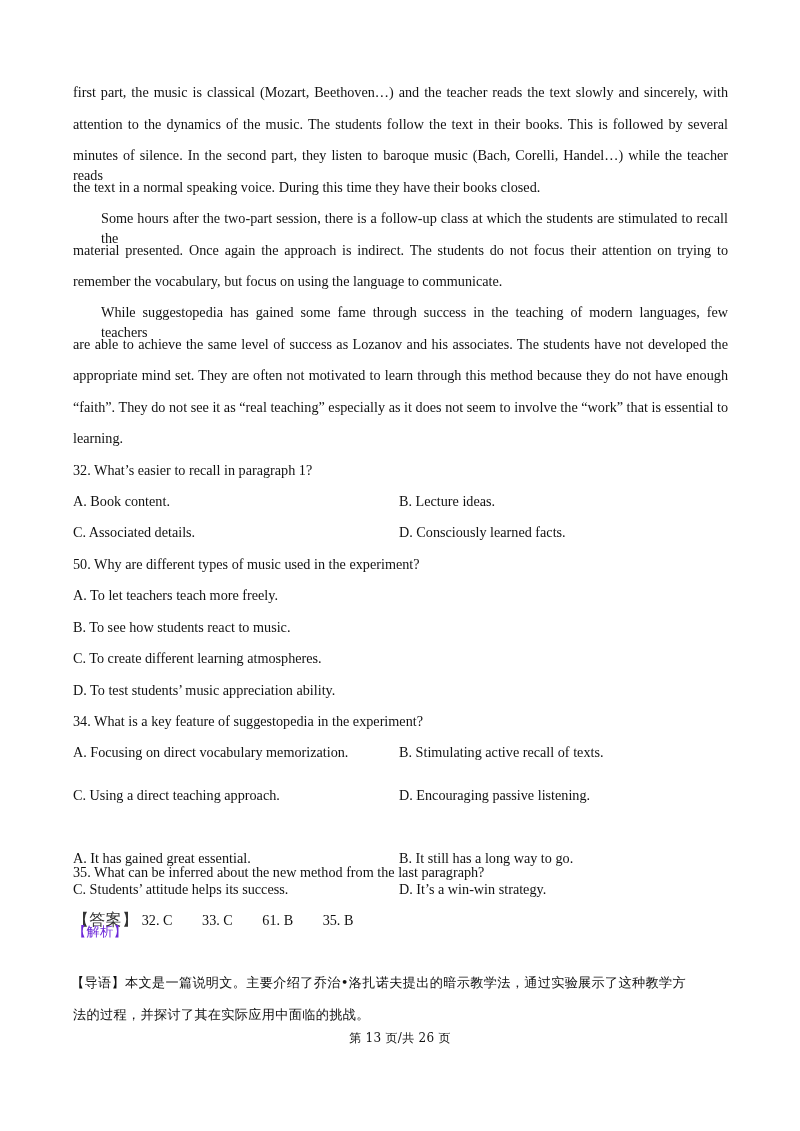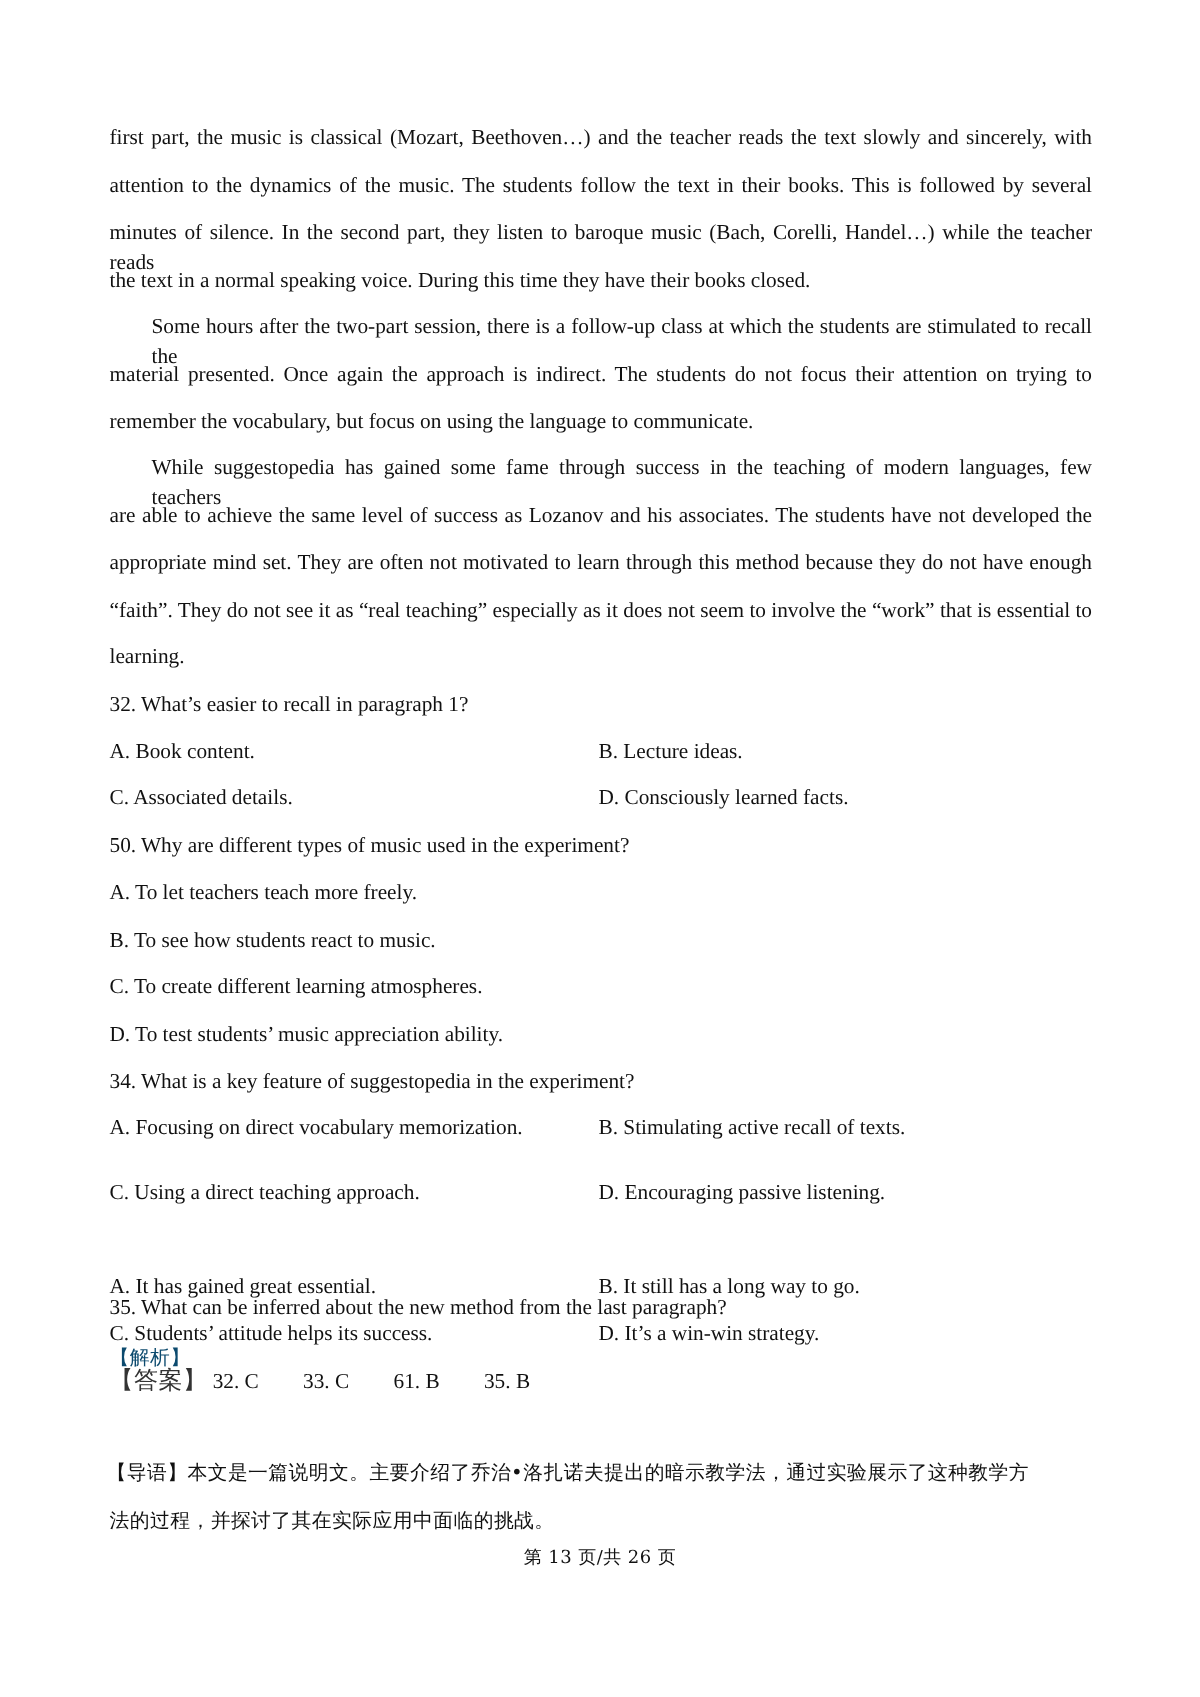--- a/index.html
+++ b/index.html
@@ -62,18 +62,18 @@
   <div class="line col2" style="top:879px">D. It’s a win-win strategy.</div>
 
   <div class="line ans" style="top:910px">
     <span class="cn" style="margin-right:0; font-size:16px; color:#333">【答案】</span>
     <span>32. C</span>
     <span>33. C</span>
     <span>61. B</span>
     <span>35. B</span>
   </div>
 
-  <div class="line cn" style="top:896px; color:#0c4a6e">【解析】</div>
+  <div class="line cn" style="top:922px; color:#6d28d9">【解析】</div>
   <div class="line cn" style="top:973px; left:-2px">【导语】本文是一篇说明文。主要介绍了乔治•洛扎诺夫提出的暗示教学法，通过实验展示了这种教学方</div>
   <div class="line cn" style="top:1005px">法的过程，并探讨了其在实际应用中面临的挑战。</div>
 </div>
 
 <div class="footer cn">第 13 页/共 26 页</div>
 
 </body></html>

